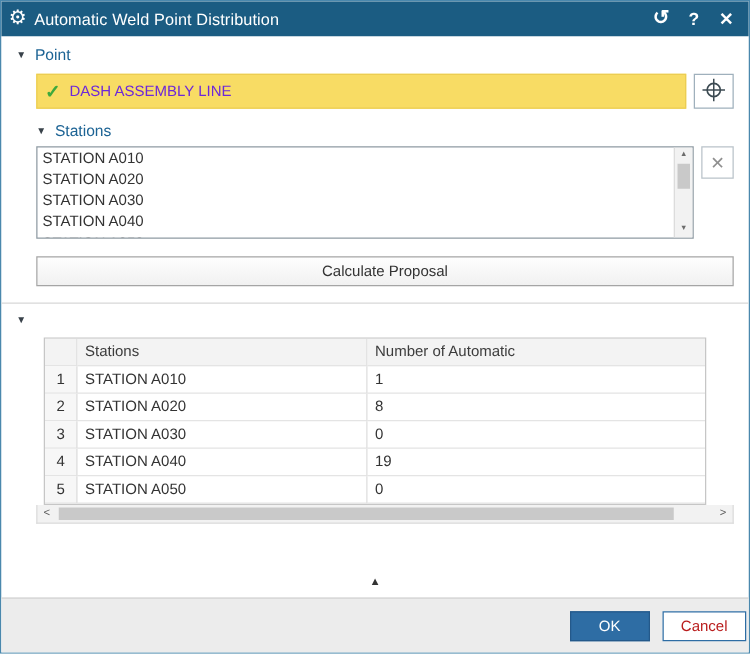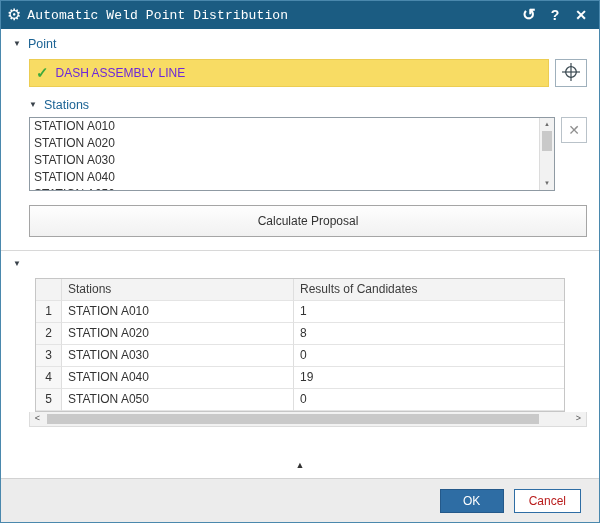--- a/index.html
+++ b/index.html
@@ -16,21 +16,21 @@
 
   
   .titlebar {
     height: 28px; flex: 0 0 28px;
     background: #1b5c82;
     color: #fff;
     display: flex; align-items: center;
     padding: 0 8px 0 6px; gap: 6px;
   }
   .titlebar .gear { font-size: 16px; line-height: 1; }
-  .titlebar .title { flex: 1; font-size: 13px; letter-spacing: .1px; font-family: Liberation Mono, monospace; }
+  .titlebar .title { flex: 1; font-size: 13px; letter-spacing: .1px; }
   .tb-btn {
     width: 20px; text-align: center; cursor: pointer;
     font-size: 14px; font-weight: bold; line-height: 28px;
   }
   .tb-btn.reset { font-size: 16px; }
 
   
   .body {
     flex: 1 1 auto;
     display: flex; flex-direction: column;
@@ -86,21 +86,21 @@
   .vscroll .thumb { height: 20px; margin: 0 2px; background: #c9c9c9; }
   .vscroll .track { flex: 1; }
   .clear-btn {
     width: 26px; height: 26px;
     background: #fff; border: 1px solid #b9c2c9;
     color: #8f8f8f; font-size: 14px; line-height: 1;
     cursor: pointer;
   }
 
   .calc-btn {
-    height: 32px; width: calc(100% - 16px); margin-left: 16px;
+    height: 24px; width: calc(100% - 16px); margin-left: 16px;
     background: linear-gradient(#fefefe, #f1f1f1);
     border: 1px solid #a5a5a5;
     font-family: inherit; font-size: 12px; color: #333;
     cursor: pointer; margin-bottom: 13px;
   }
 
   .divider { height: 1px; background: #d8d8d8; margin: 0 -12px 9px -12px; }
 
   
   .table {
@@ -133,21 +133,21 @@
     margin-top: auto;
     text-align: center; padding: 6px 0 8px 0;
     color: #333; font-size: 9px; cursor: pointer;
   }
 
   
   .footer {
     flex: 0 0 44px;
     background: #ececec; border-top: 1px solid #d2d2d2;
     display: flex; align-items: center; justify-content: flex-end;
-    gap: 10px; padding-right: 18px;
+    gap: 10px; padding-right: 2px;
   }
   .btn {
     height: 24px; min-width: 64px; padding: 0 14px;
     font-family: inherit; font-size: 12px; cursor: pointer;
   }
   .btn-ok {
     background: #2e6da4; border: 1px solid #24598a; color: #fff;
   }
   .btn-cancel {
     background: #fff; border: 1px solid #2e6da4; color: #b91c1c;
@@ -217,21 +217,21 @@
 
     <div class="divider"></div>
 
     <div class="section-header">
       <span class="tri">▼</span>
     </div>
 
     <div class="table">
       <div class="cell hdr"></div>
       <div class="cell hdr">Stations</div>
-      <div class="cell hdr">Results of Candidates</div>
+      <div class="cell hdr">Number of Automatic</div>
 
       <div class="cell rownum">1</div>
       <div class="cell">STATION A010</div>
       <div class="cell">1</div>
 
       <div class="cell rownum">2</div>
       <div class="cell">STATION A020</div>
       <div class="cell">8</div>
 
       <div class="cell rownum">3</div>

